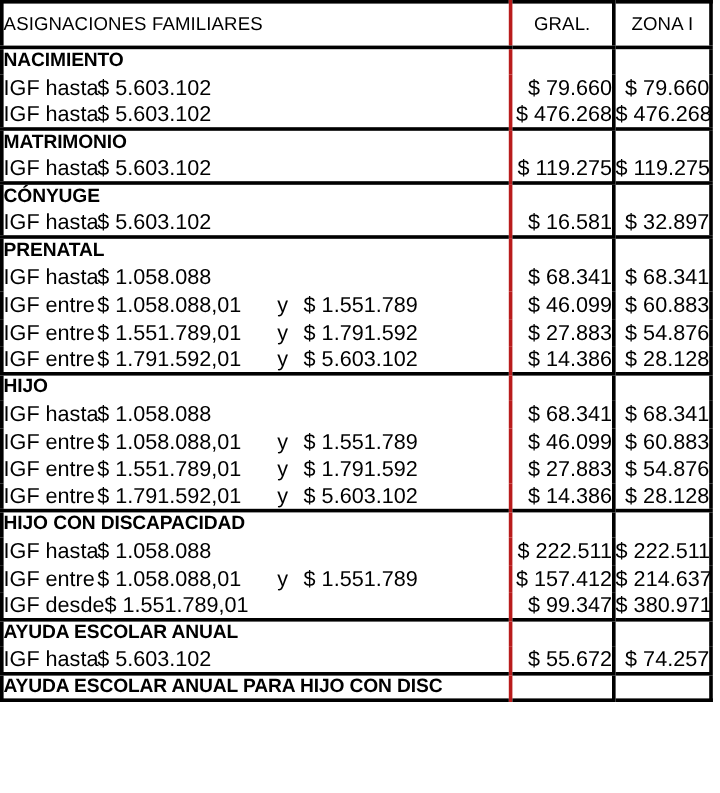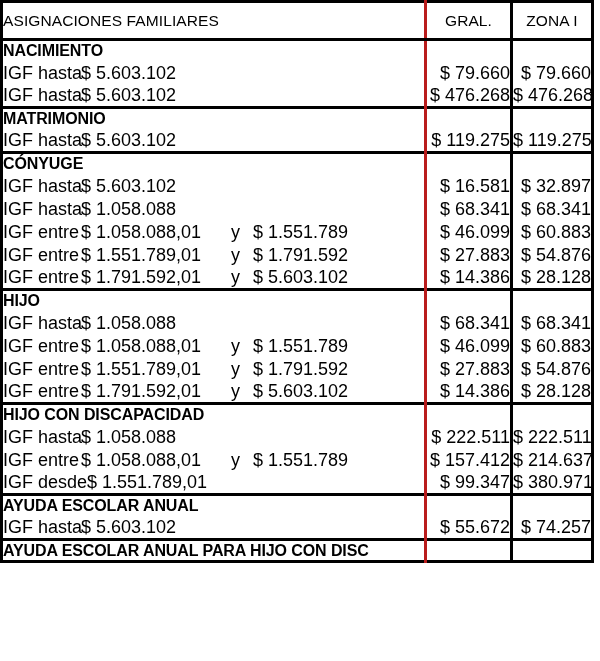--- a/index.html
+++ b/index.html
@@ -154,20 +154,25 @@
         <tr class="sect">
           <td class="desc">CÓNYUGE</td>
           <td class="val col-gral"></td>
           <td class="val col-zona"></td>
         </tr>
         <tr class="r">
           <td class="desc"><span class="lbl">IGF hasta</span><span class="plain">$ 5.603.102</span></td>
           <td class="val col-gral">$ 16.581</td>
           <td class="val col-zona">$ 32.897</td>
         </tr>
+        <tr class="sect">
+          <td class="desc">PRENATAL</td>
+          <td class="val col-gral"></td>
+          <td class="val col-zona"></td>
+        </tr>
         <tr class="r">
           <td class="desc"><span class="lbl">IGF hasta</span><span class="plain">$ 1.058.088</span></td>
           <td class="val col-gral">$ 68.341</td>
           <td class="val col-zona">$ 68.341</td>
         </tr>
         <tr class="r">
           <td class="desc"><span class="lbl">IGF entre</span><span class="amt1">$ 1.058.088,01</span><span class="conj">y</span><span class="amt2">$ 1.551.789</span></td>
           <td class="val col-gral">$ 46.099</td>
           <td class="val col-zona">$ 60.883</td>
         </tr>

